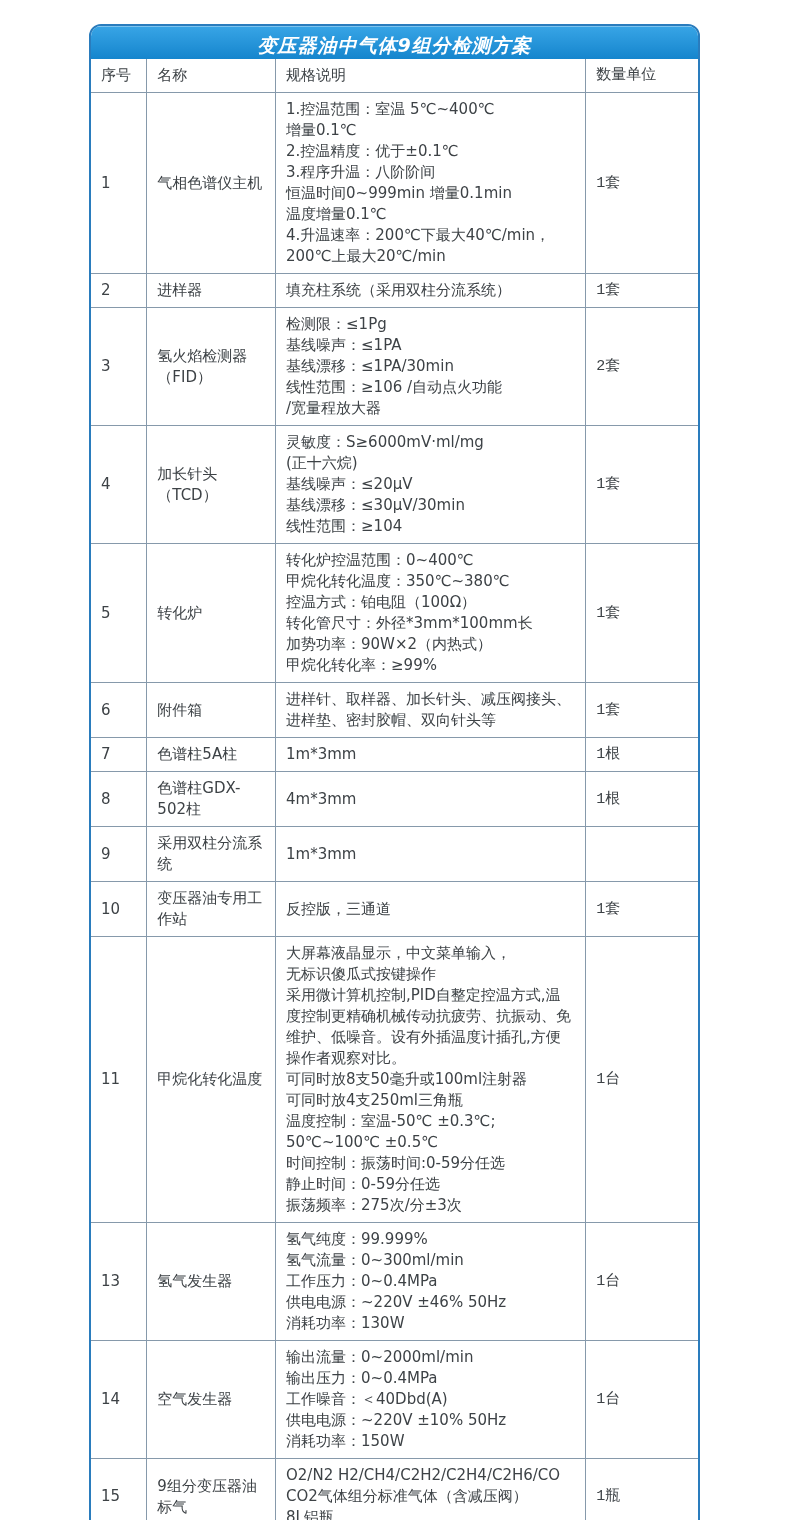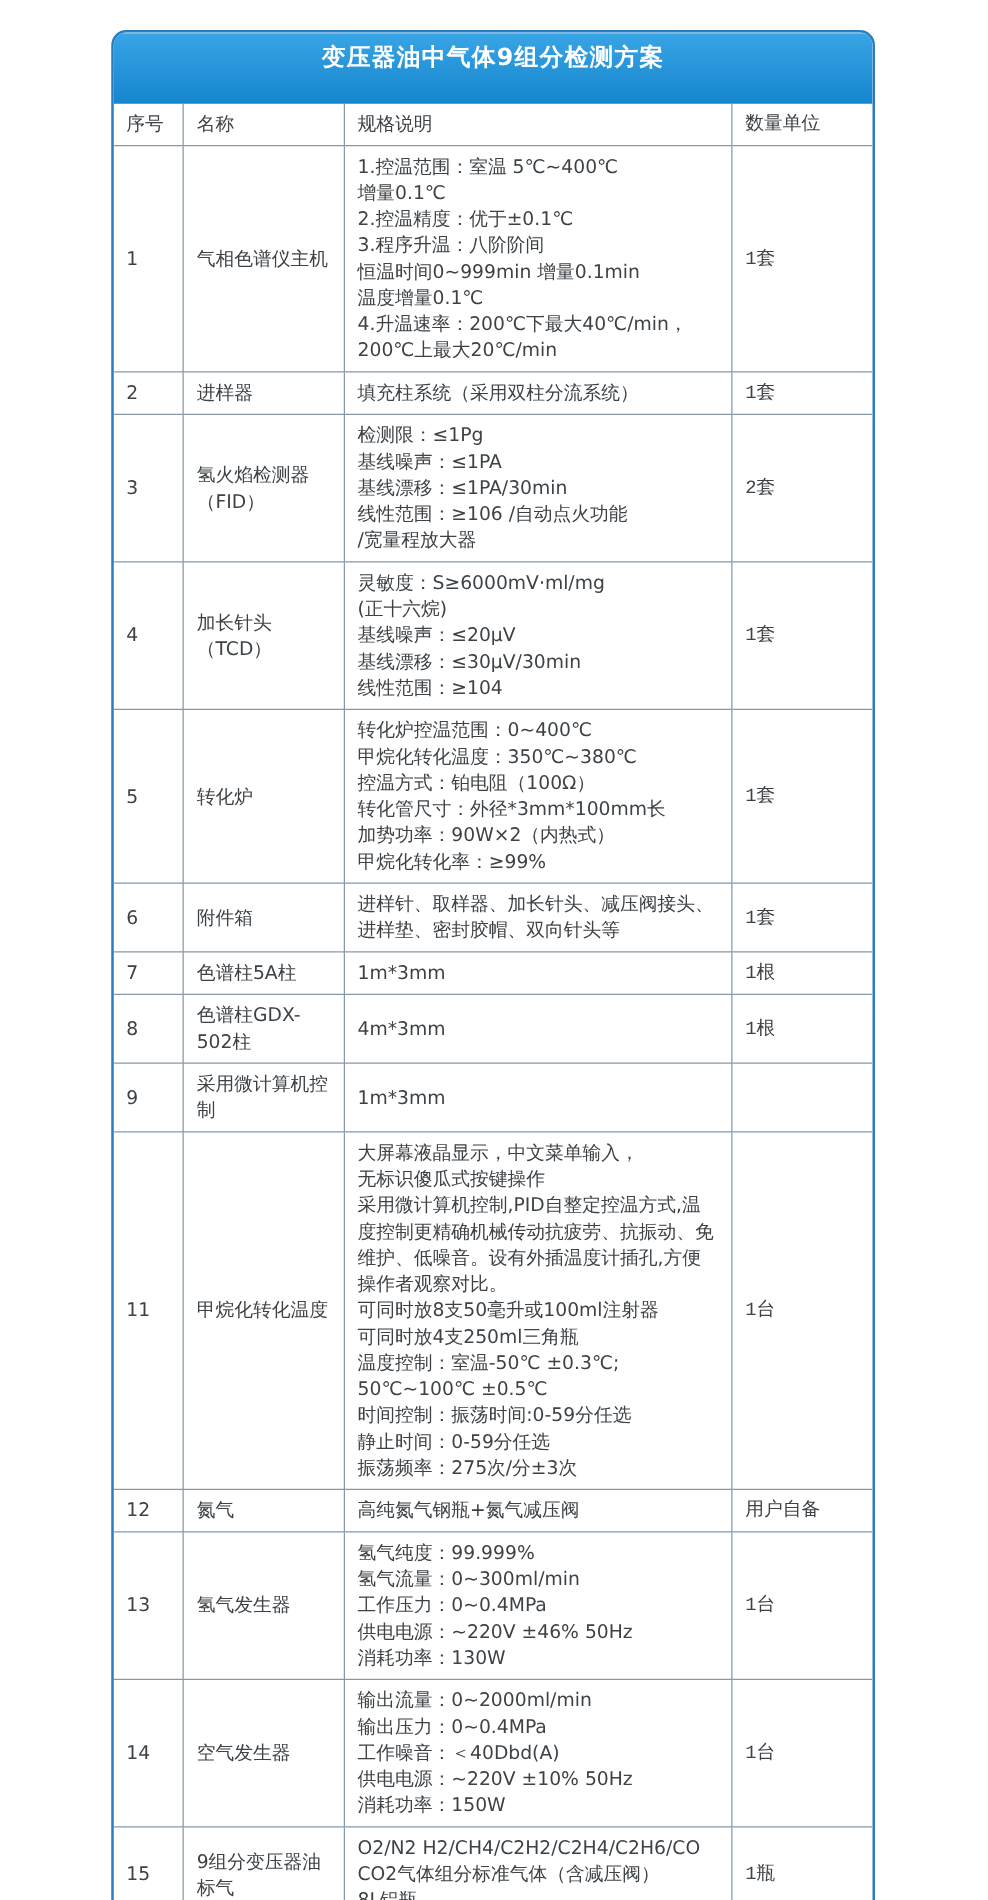--- a/index.html
+++ b/index.html
@@ -23,23 +23,24 @@
     overflow:hidden;
     background:#fff;
     box-sizing:border-box;
   }
   .title-bar{
     background:linear-gradient(180deg,var(--title-top),var(--title-bottom));
     color:#ffffff;
     font-size:19px;
     font-weight:bold;
     text-align:center;
-    padding:7px 0 24px 0;
+    padding:7px 0 0 0;
     letter-spacing:1px;
     box-shadow:inset 0 1px 0 rgba(255,255,255,.35);
+    font-style:italic;
   }
   table.spec{
     width:100%;
     border-collapse:collapse;
     table-layout:fixed;
     font-size:15px;
   }
   table.spec td,table.spec th{
     border:1px solid var(--grid-line);
     padding:6px 10px;
@@ -148,46 +149,46 @@
           <td class="cell-qty">1根</td>
         </tr>
         <tr>
           <td class="cell-no">8</td>
           <td class="cell-name">色谱柱GDX-502柱</td>
           <td class="cell-spec">4m*3mm</td>
           <td class="cell-qty">1根</td>
         </tr>
         <tr>
           <td class="cell-no">9</td>
-          <td class="cell-name">采用微计算机控制</td>
+          <td class="cell-name">采用双柱分流系统</td>
           <td class="cell-spec">1m*3mm</td>
           <td class="cell-qty"></td>
+        </tr>
+        <tr>
+          <td class="cell-no">10</td>
+          <td class="cell-name">变压器油专用工作站</td>
+          <td class="cell-spec">反控版，三通道</td>
+          <td class="cell-qty">1套</td>
         </tr>
         <tr>
           <td class="cell-no">11</td>
           <td class="cell-name">甲烷化转化温度</td>
           <td class="cell-spec">大屏幕液晶显示，中文菜单输入，
 无标识傻瓜式按键操作
 采用微计算机控制,PID自整定控温方式,温度控制更精确机械传动抗疲劳、抗振动、免维护、低噪音。设有外插温度计插孔,方便操作者观察对比。
 可同时放8支50毫升或100ml注射器
 可同时放4支250ml三角瓶
 温度控制：室温-50℃ ±0.3℃;
  50℃~100℃ ±0.5℃
 时间控制：振荡时间:0-59分任选
 静止时间：0-59分任选
 振荡频率：275次/分±3次</td>
           <td class="cell-qty">1台</td>
         </tr>
         <tr>
-          <td class="cell-no">12</td>
-          <td class="cell-name">氮气</td>
-          <td class="cell-spec">高纯氮气钢瓶+氮气减压阀</td>
-          <td class="cell-qty">用户自备</td>
-        </tr>
-        <tr>
           <td class="cell-no">13</td>
           <td class="cell-name">氢气发生器</td>
           <td class="cell-spec">氢气纯度：99.999%
 氢气流量：0~300ml/min
 工作压力：0~0.4MPa
 供电电源：~220V ±46% 50Hz
 消耗功率：130W</td>
           <td class="cell-qty">1台</td>
         </tr>
         <tr>

